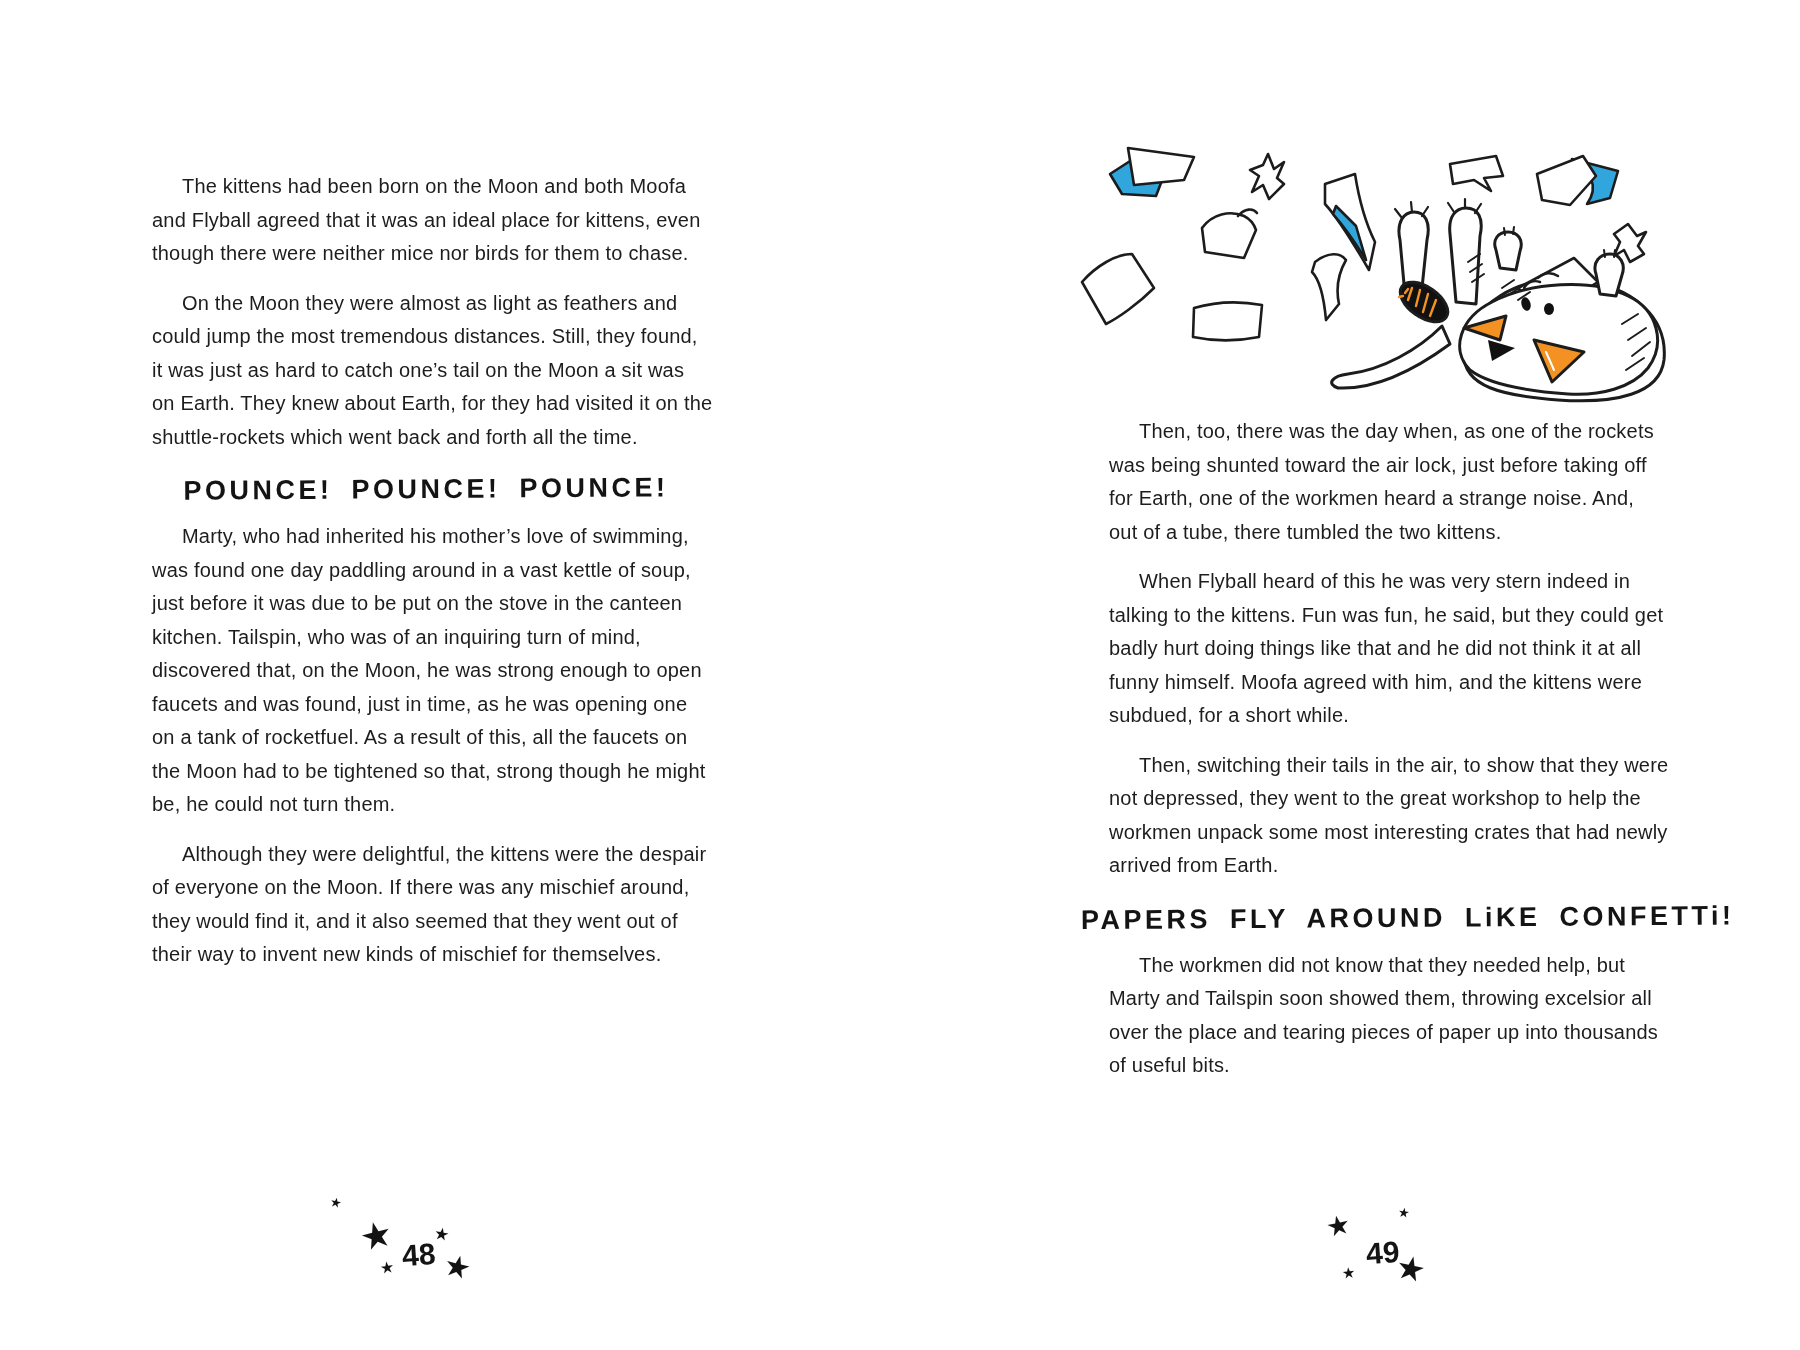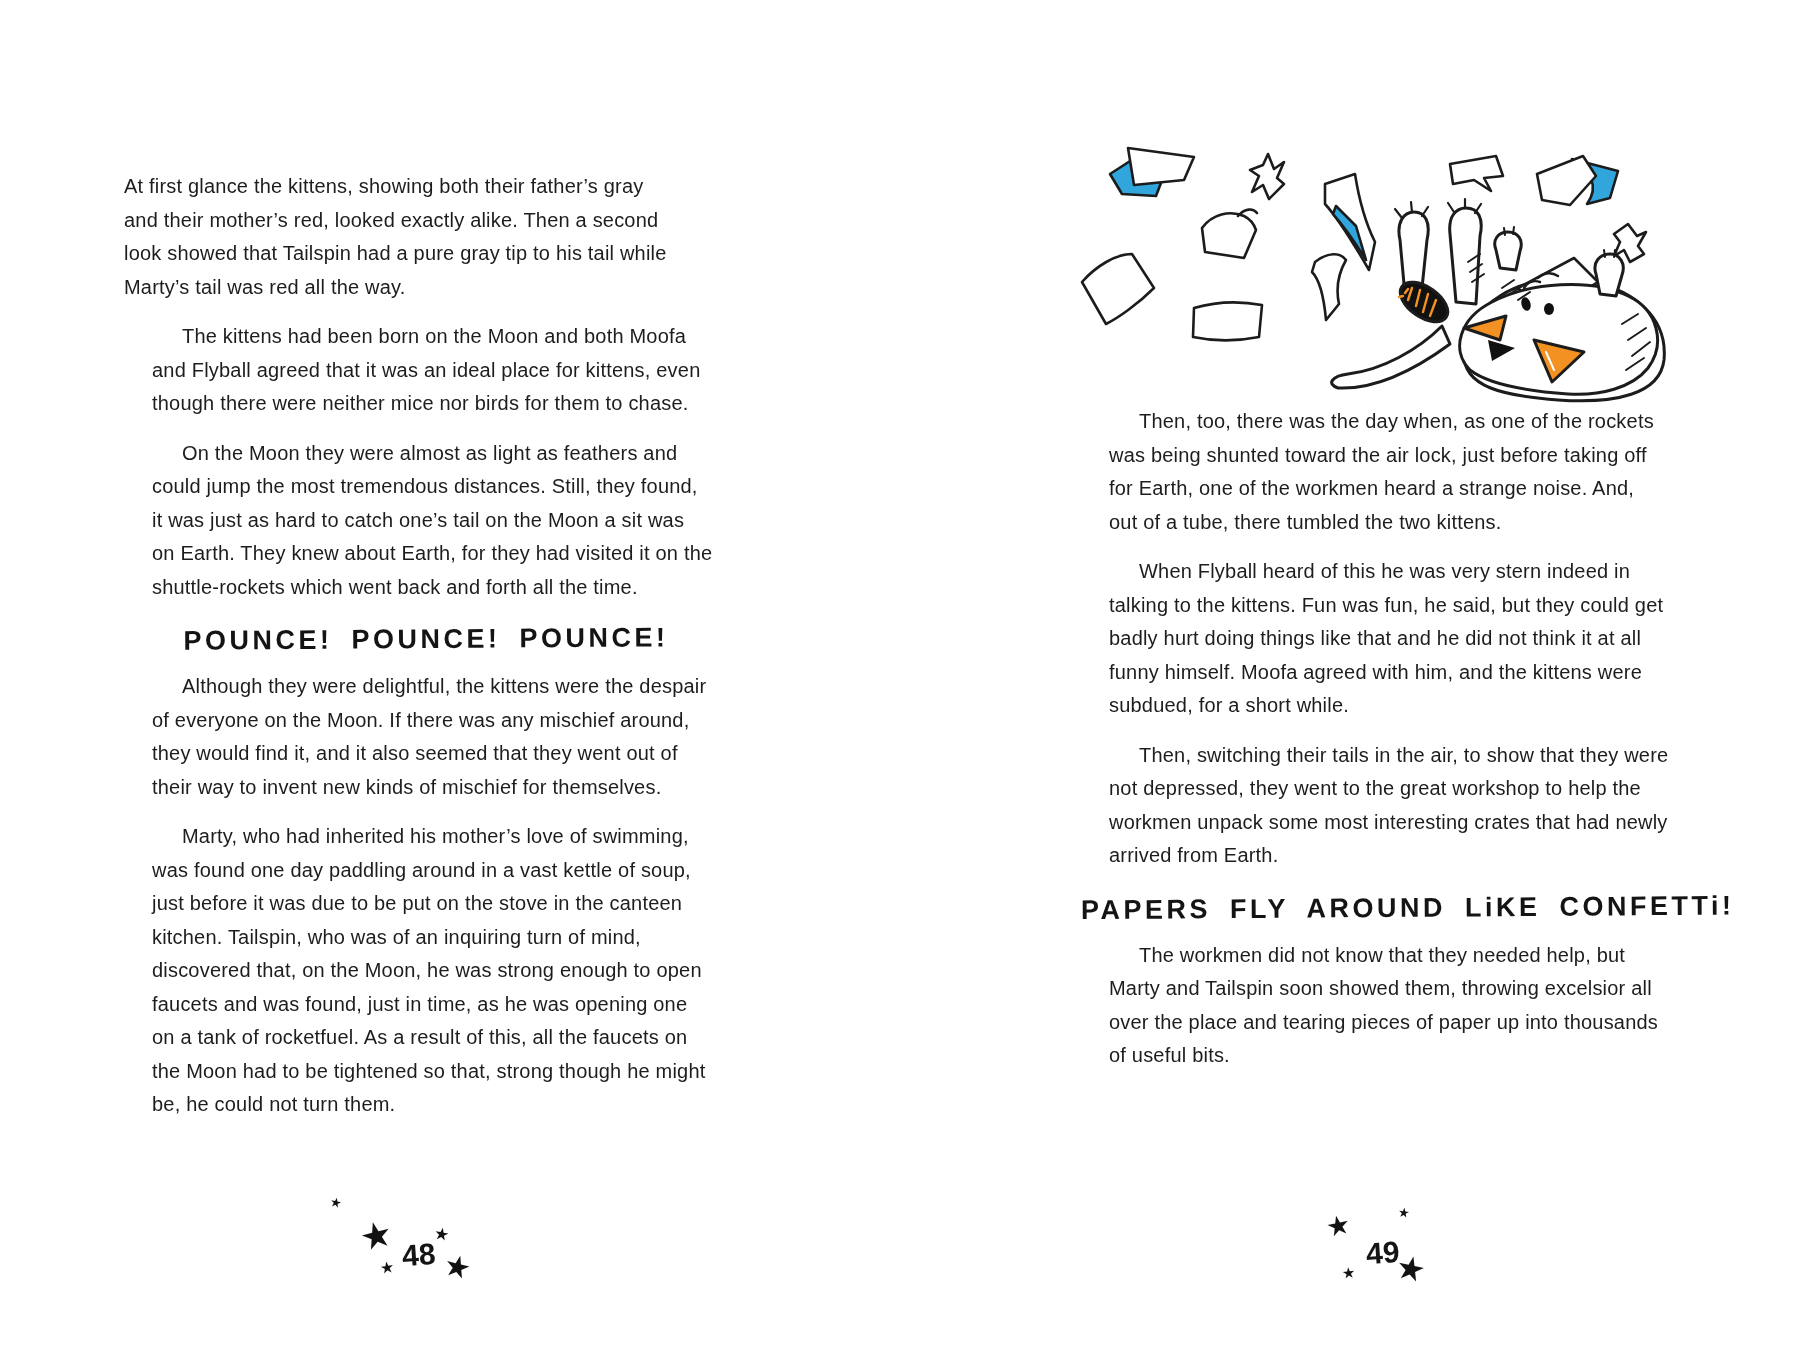--- a/index.html
+++ b/index.html
@@ -20,21 +20,21 @@
     text-align:center;
     font-weight:800;
     font-size:27px;line-height:38px;
     letter-spacing:3.5px;
     word-spacing:8px;
     white-space:pre;
     transform:rotate(-0.4deg);
     color:#141414;
   }
   .left-col{left:124px;top:170px;width:604px;}
-  .right-col{left:1081px;top:405px;width:600px;}
+  .right-col{left:1081px;top:415px;width:600px;}
 
   .pagenum-cluster{position:absolute;width:160px;height:110px;}
   .pn-48{left:330px;top:1196px;}
   .pn-49{left:1322px;top:1206px;}
   .pagenum{
     position:absolute;font-size:30px;font-weight:600;color:#141414;
     font-family:"Liberation Sans","DejaVu Sans",sans-serif;
     transform:rotate(-4deg);line-height:1;
   }
   .star{
@@ -56,46 +56,42 @@
   .pn-49 .s5{left:74px;top:46px;font-size:33px;transform:rotate(12deg);}
 
   .illustration{position:absolute;left:1072px;top:112px;width:612px;height:296px;}
 </style>
 </head>
 <body>
 
 <div class="spread">
 
   <div class="text-col left-col">
-    <p class="para">At first glance the kittens, showing both their father’s gray
-and their mother’s red, looked exactly alike. Then a second
-look showed that Tailspin had a pure gray tip to his tail while
-Marty’s tail was red all the way.</p>
     <p class="para indent">The kittens had been born on the Moon and both Moofa
 and Flyball agreed that it was an ideal place for kittens, even
 though there were neither mice nor birds for them to chase.</p>
     <p class="para indent">On the Moon they were almost as light as feathers and
 could jump the most tremendous distances. Still, they found,
 it was just as hard to catch one’s tail on the Moon a sit was
 on Earth. They knew about Earth, for they had visited it on the
 shuttle-rockets which went back and forth all the time.</p>
     <h2 class="hand-heading">POUNCE! POUNCE! POUNCE!</h2>
-    <p class="para indent">Although they were delightful, the kittens were the despair
-of everyone on the Moon. If there was any mischief around,
-they would find it, and it also seemed that they went out of
-their way to invent new kinds of mischief for themselves.</p>
     <p class="para indent">Marty, who had inherited his mother’s love of swimming,
 was found one day paddling around in a vast kettle of soup,
 just before it was due to be put on the stove in the canteen
 kitchen. Tailspin, who was of an inquiring turn of mind,
 discovered that, on the Moon, he was strong enough to open
 faucets and was found, just in time, as he was opening one
 on a tank of rocketfuel. As a result of this, all the faucets on
 the Moon had to be tightened so that, strong though he might
 be, he could not turn them.</p>
+    <p class="para indent">Although they were delightful, the kittens were the despair
+of everyone on the Moon. If there was any mischief around,
+they would find it, and it also seemed that they went out of
+their way to invent new kinds of mischief for themselves.</p>
   </div>
 
   <div class="pagenum-cluster pn-48">
     <span class="star s1">★</span>
     <span class="star s2">★</span>
     <span class="star s3">★</span>
     <span class="pagenum num">48</span>
     <span class="star s4">★</span>
     <span class="star s5">★</span>
   </div>

